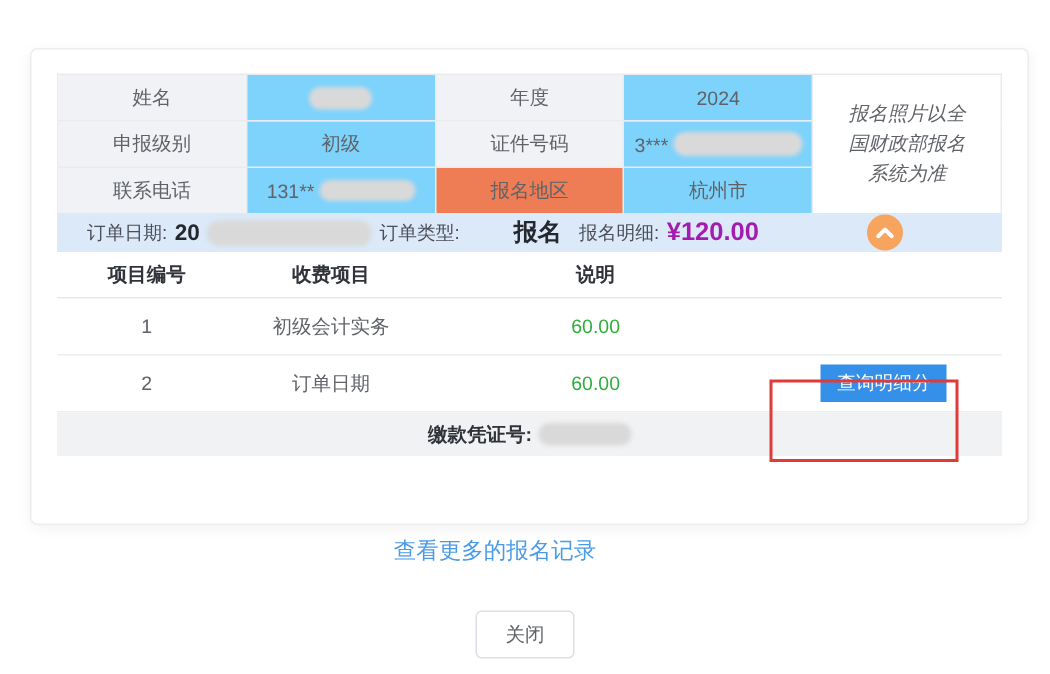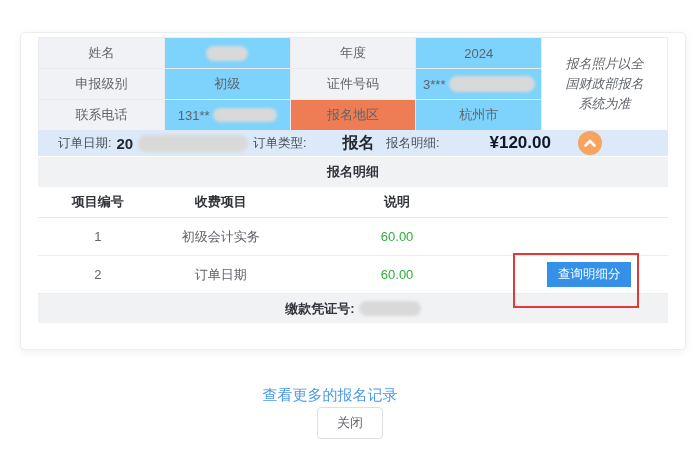--- a/index.html
+++ b/index.html
@@ -2,21 +2,21 @@
 <html><head>
 <meta charset="utf-8">
 <style>
   * { margin:0; padding:0; box-sizing:border-box; }
   html,body { width:700px; height:449px; background:#ffffff; overflow:hidden;
     font-family:"Liberation Sans","DejaVu Sans",sans-serif; }
 
   .panel { position:absolute; left:20px; top:32px; width:666px; height:318px;
     background:#fff; border:1px solid #ededed; border-radius:5px;
     box-shadow:0 2px 10px rgba(0,0,0,.06); }
-  .content { position:absolute; left:17px; top:4px; width:630px; }
+  .content { position:absolute; left:17px; top:16px; width:630px; }
 
   
   table.info { width:100%; border-collapse:collapse; table-layout:fixed; }
   table.info td { border:1px solid #e9ebee; height:31px; text-align:center;
     font-size:13px; color:#5f6368; vertical-align:middle; }
   td.lbl { background:#f0f2f5; color:#555a61; }
   td.val { background:#7dd3fc; }
   td.orange-cell { background:#ee7d55; color:#ffffff; }
   td.photo-cell { background:#fff; font-size:13px; color:#5f6368;
     line-height:1.55; padding:0 18px;font-style:italic; }
@@ -31,21 +31,21 @@
   .blob-voucher{ width:62px; height:15px; }
 
   
   .order-bar { position:relative; margin-top:-1px; height:26px; background:#dbe9f8;
     display:flex; align-items:center; padding-left:20px; font-size:12.5px; color:#4a4f57; }
   .order-group { display:flex; align-items:center; gap:5px; }
   .og-date { width:195px; }
   .og-type { width:133px;gap:36px; }
   .order-bold { font-size:15px; font-weight:bold; color:#24282e; }
   .type-bold { font-size:16px; }
-  .amount-green { font-size:17px; font-weight:bold; color:#0f172a;margin-left:45px; }
+  .amount-green { font-size:17px; font-weight:bold; color:#a21caf; }
   .collapse-btn { position:absolute; right:66px; top:1px; width:24px; height:24px;
     border-radius:50%; background:#f7a45e; border:none; display:flex;
     align-items:center; justify-content:center; cursor:pointer; }
 
   
   .band { height:30px; background:#f1f2f4; display:flex; align-items:center;
     justify-content:center; font-size:13px; margin-top:1px; }
   .band-title { font-weight:bold; color:#303339; }
   .band-voucher { height:29px; margin-top:0; gap:4px; color:#303339; }
   .voucher-label { font-weight:bold; font-size:13px; }
@@ -60,21 +60,21 @@
   .amount { color:#2fae3c; }
   .detail-btn { display:inline-block; background:#3490e8; color:#fff;
     font-size:12.5px; border:none; border-radius:0; width:84px; height:25px;
     line-height:25px; cursor:pointer; font-family:inherit; }
 
   
   .red-box { position:absolute; left:492px; top:220px; width:126px; height:55px;
     border:2px solid #e03a3a; pointer-events:none; }
 
   
-  .more-link { position:absolute; left:0; top:358px; width:660px; text-align:center;margin-top:28px; }
+  .more-link { position:absolute; left:0; top:358px; width:660px; text-align:center; }
   .more-link a { font-size:15px; color:#4a9ae8; text-decoration:none; cursor:pointer; }
   .close-wrap { position:absolute; left:0; top:407px; width:700px; text-align:center; }
   .close-btn { display:inline-block; background:#fff; border:1px solid #dcdfe6;
     border-radius:4px; font-size:13px; color:#5f6368; padding:6px 19px;
     cursor:pointer; font-family:Liberation Serif, serif; }
 </style>
 </head>
 <body>
 
 <div class="panel">
@@ -134,21 +134,20 @@
       </div>
       <button class="collapse-btn">
         <span style="display:flex;">
           <svg width="14" height="10" viewBox="0 0 14 10">
               <path d="M2.5 7.5 L7 3 L11.5 7.5" stroke="#ffffff" stroke-width="2.6" fill="none" stroke-linecap="round" stroke-linejoin="round"></path>
             </svg>
         </span>
       </button>
     </div>
 
-    <div class="band band-title">报名明细</div>
 
     <div class="grid-row detail-head">
       <div>项目编号</div>
       <div>收费项目</div>
       <div>说明</div>
     </div>
 
     <div class="grid-row detail-row">
       <div>1</div>
       <div>初级会计实务</div>

